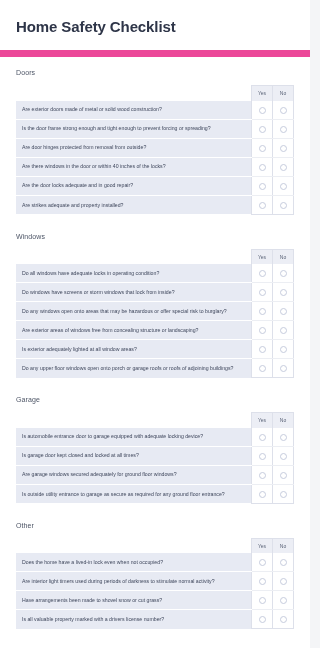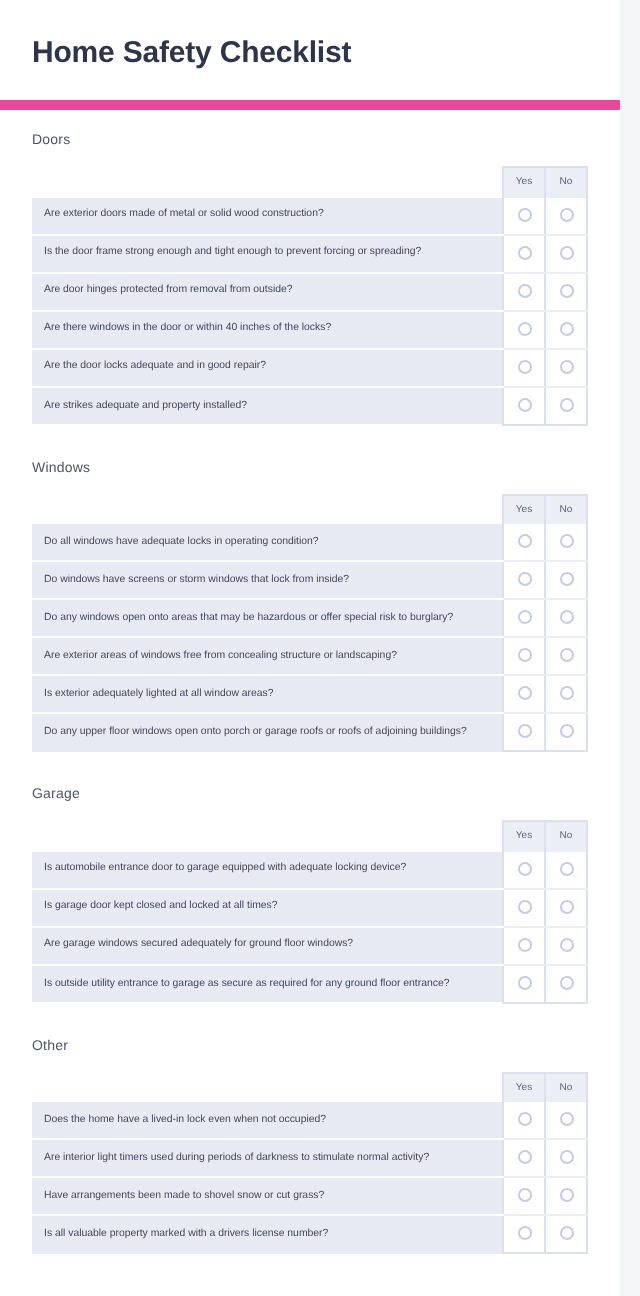--- a/index.html
+++ b/index.html
@@ -17,21 +17,21 @@
   .page {
     width: 310px;
     min-height: 648px;
     background: #ffffff;
     box-sizing: border-box;
     display: flex;
     flex-direction: column;
   }
   .form-header {
     padding: 18px 16px 14px 16px;
-    border-bottom: 5px solid #ec4899;
+    border-bottom: 7px solid #ec4899;
   }
   .form-title {
     font-size: 15px;
     font-weight: bold;
     color: #2e3548;
     letter-spacing: -0.1px;
     line-height: 1.2;
   }
   .form-body {
     padding: 12px 16px 0 16px;

